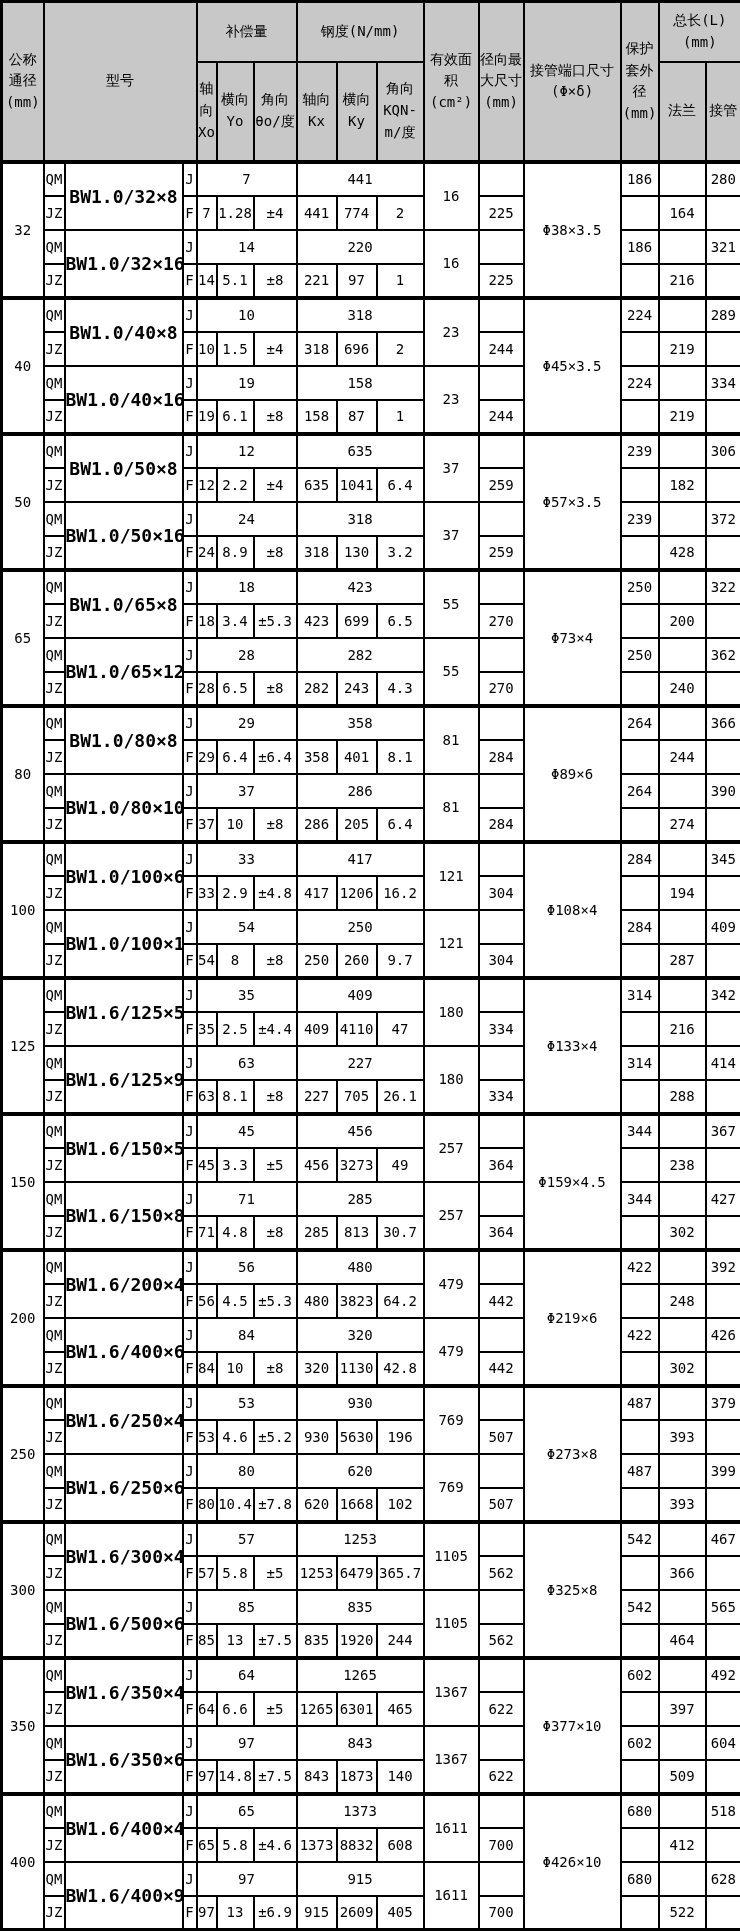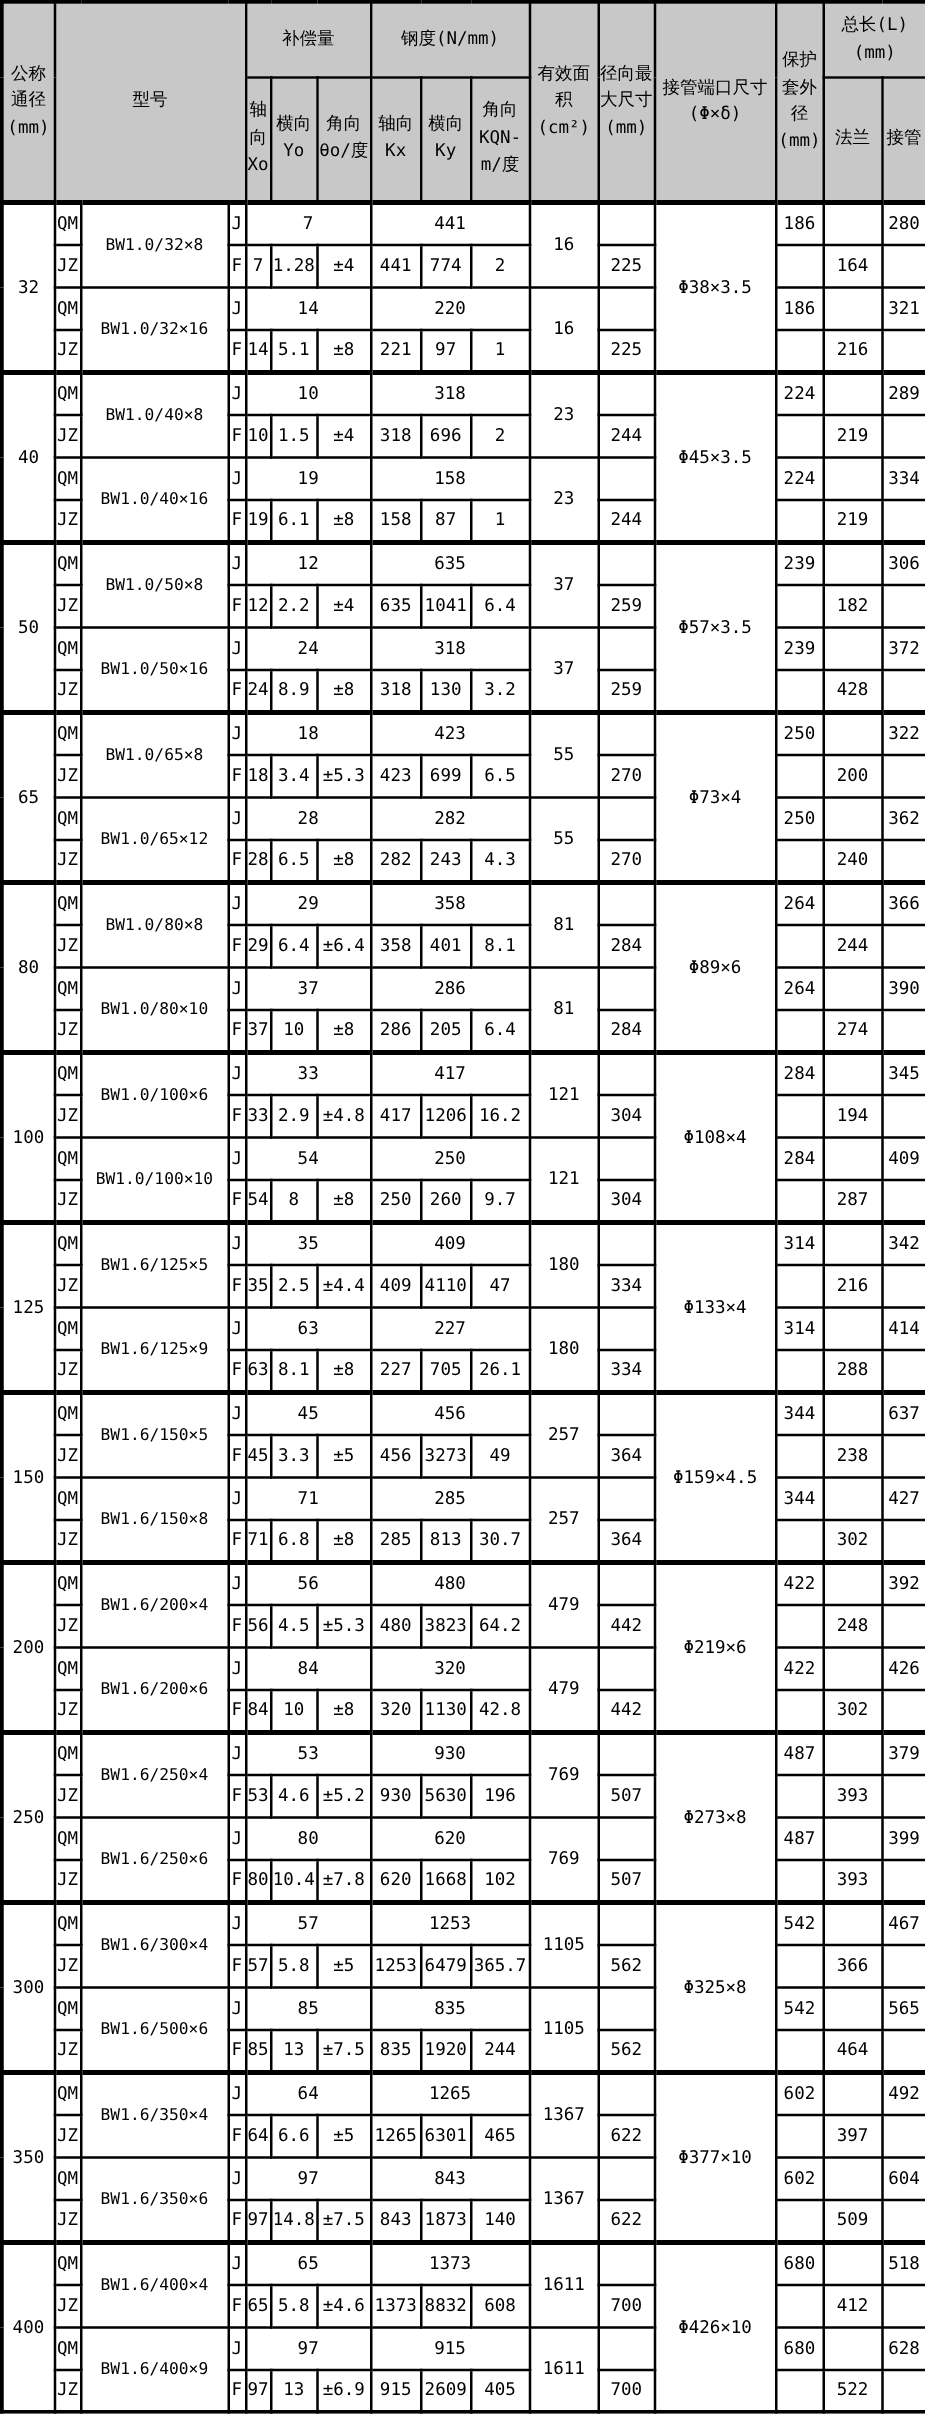--- a/index.html
+++ b/index.html
@@ -27,21 +27,21 @@
   }
   td{
     background:#ffffff;
     font-size:14px;
     white-space:nowrap;
   }
   tr.h1{height:60px;}
   tr.h2{height:100px;}
   tbody tr{height:34px;}
   tbody tr.gtop td{border-top:4px solid #000;}
-  td.model{font-size:13px;}
+  td.model{font-size:18px;font-weight:bold;}
 </style>
 </head>
 <body>
 
 <table>
   <colgroup>
     <col style="width:42px">
       <col style="width:21px">
       <col style="width:118px">
       <col style="width:14px">
@@ -484,21 +484,21 @@
         <td>QM</td>
         <td rowspan="2" class="model">BW1.6/150×5</td>
         <td>J</td>
         <td colspan="3">45</td>
         <td colspan="3">456</td>
         <td rowspan="2">257</td>
         <td></td>
         <td rowspan="4">Φ159×4.5</td>
         <td>344</td>
         <td></td>
-        <td>637</td>
+        <td>367</td>
       </tr>
       <tr>
         <td>JZ</td>
         <td>F</td>
         <td>45</td>
         <td>3.3</td>
         <td>±5</td>
         <td>456</td>
         <td>3273</td>
         <td>49</td>
@@ -516,21 +516,21 @@
         <td rowspan="2">257</td>
         <td></td>
         <td>344</td>
         <td></td>
         <td>427</td>
       </tr>
       <tr>
         <td>JZ</td>
         <td>F</td>
         <td>71</td>
-        <td>6.8</td>
+        <td>4.8</td>
         <td>±8</td>
         <td>285</td>
         <td>813</td>
         <td>30.7</td>
         <td>364</td>
         <td></td>
         <td>302</td>
         <td></td>
       </tr>
       <tr class="gtop">
@@ -556,21 +556,21 @@
         <td>480</td>
         <td>3823</td>
         <td>64.2</td>
         <td>442</td>
         <td></td>
         <td>248</td>
         <td></td>
       </tr>
       <tr>
         <td>QM</td>
-        <td rowspan="2" class="model">BW1.6/200×6</td>
+        <td rowspan="2" class="model">BW1.6/400×6</td>
         <td>J</td>
         <td colspan="3">84</td>
         <td colspan="3">320</td>
         <td rowspan="2">479</td>
         <td></td>
         <td>422</td>
         <td></td>
         <td>426</td>
       </tr>
       <tr>

